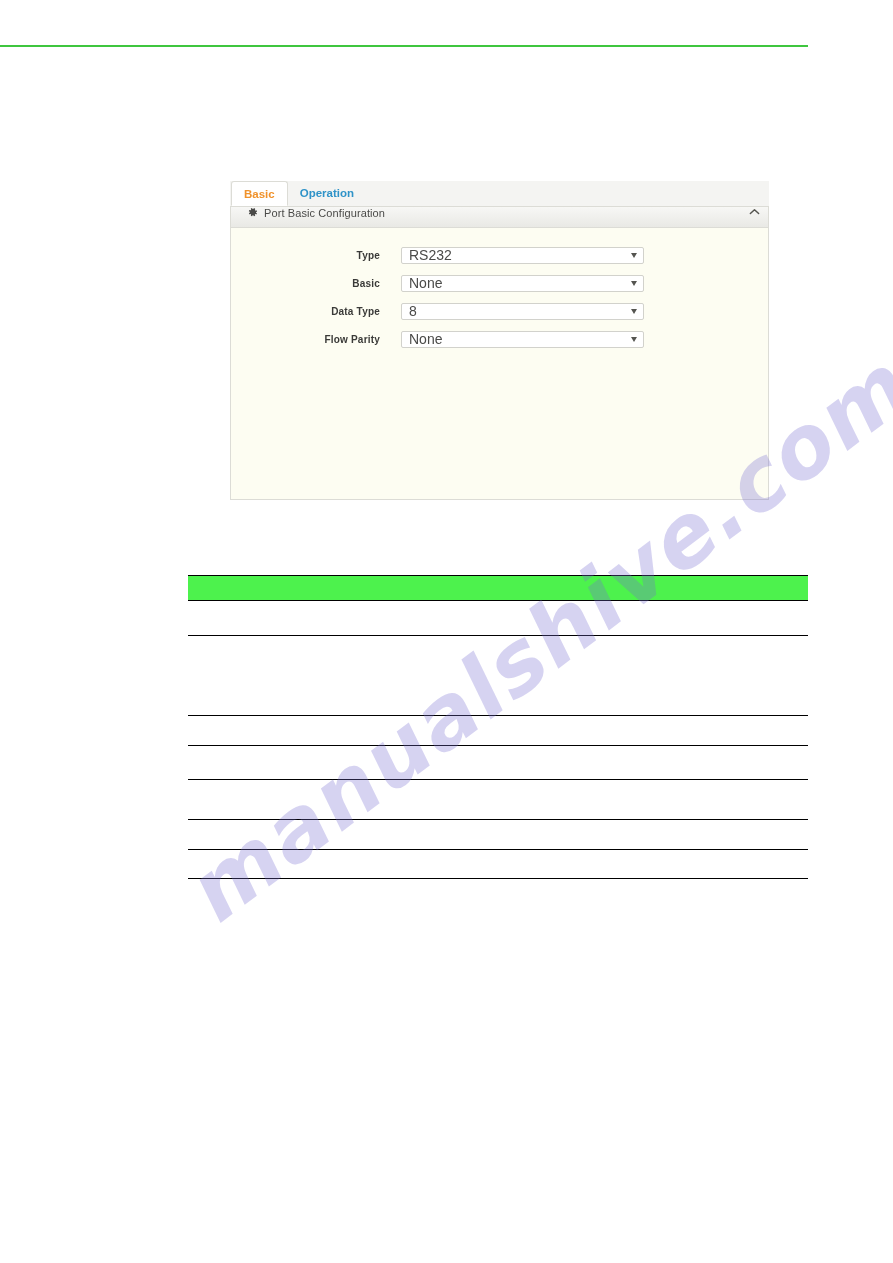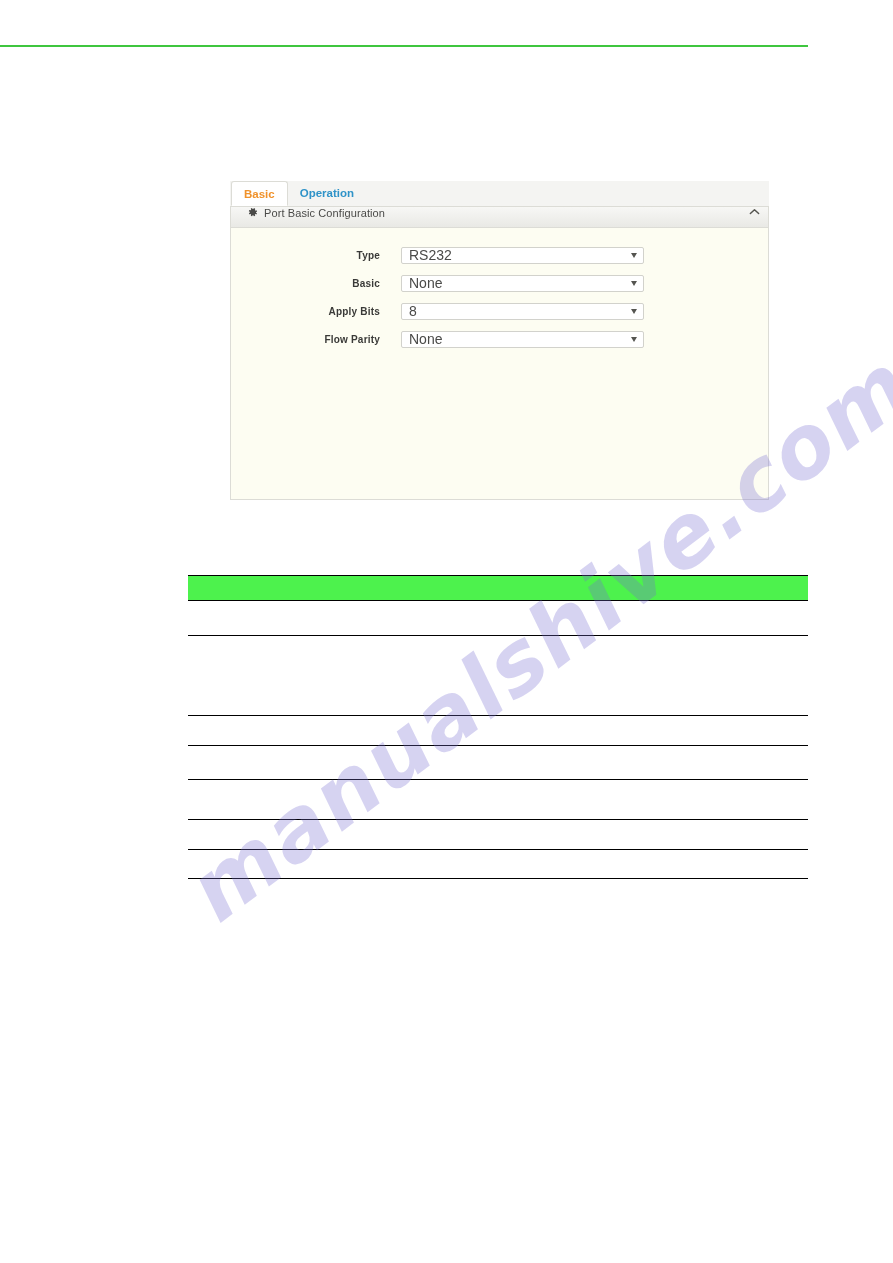--- a/index.html
+++ b/index.html
@@ -277,21 +277,21 @@
 
       <div class="form-row">
         <div class="form-label">Basic</div>
         <div class="select-box">
           <span class="select-value">None</span>
           <span class="select-arrow"></span>
         </div>
       </div>
 
       <div class="form-row">
-        <div class="form-label">Apply Bits</div>
+        <div class="form-label">Data Type</div>
         <div class="select-box">
           <span class="select-value">8</span>
           <span class="select-arrow"></span>
         </div>
       </div>
 
 
       <div class="form-row">
         <div class="form-label">Flow Parity</div>
         <div class="select-box">

